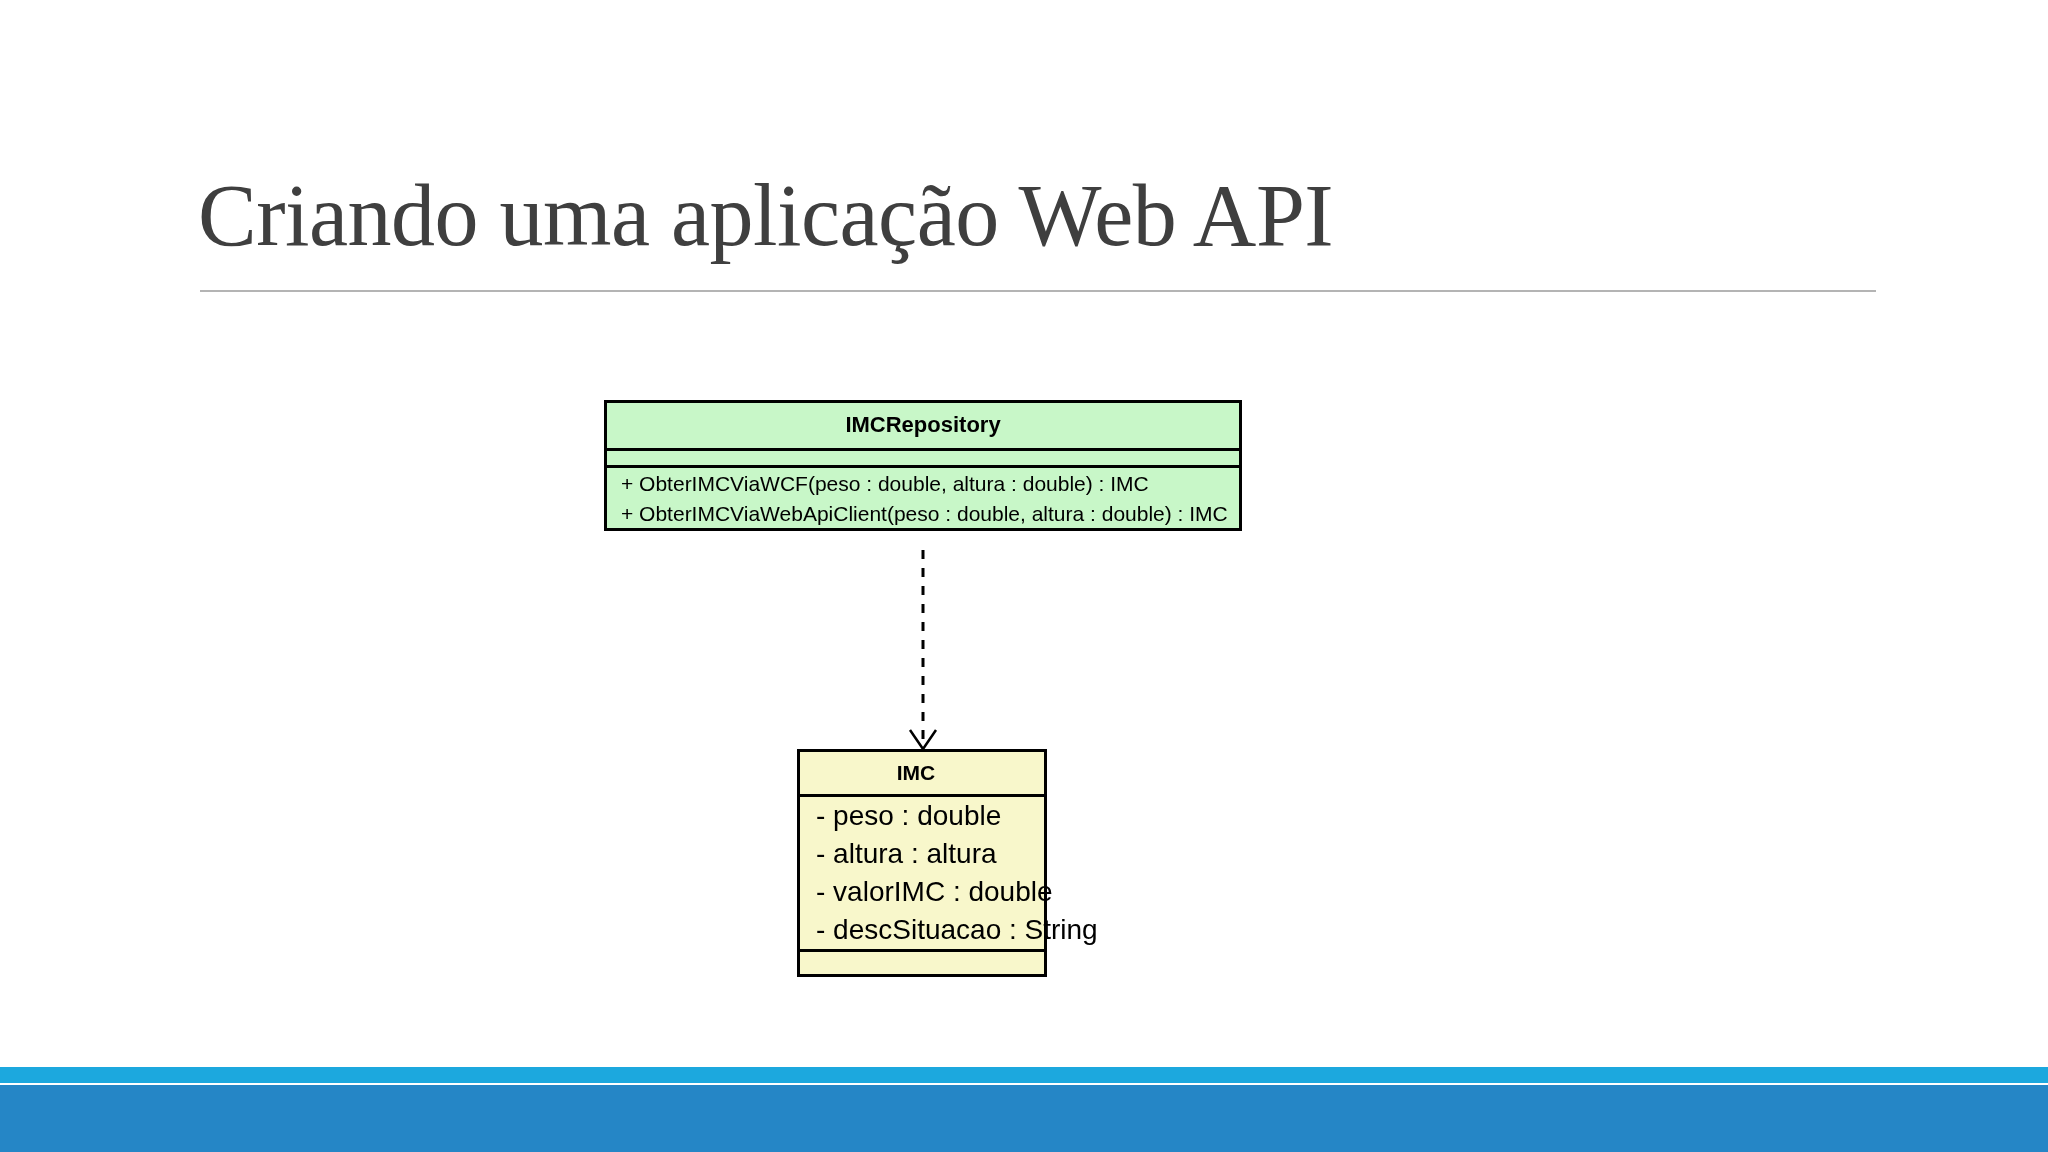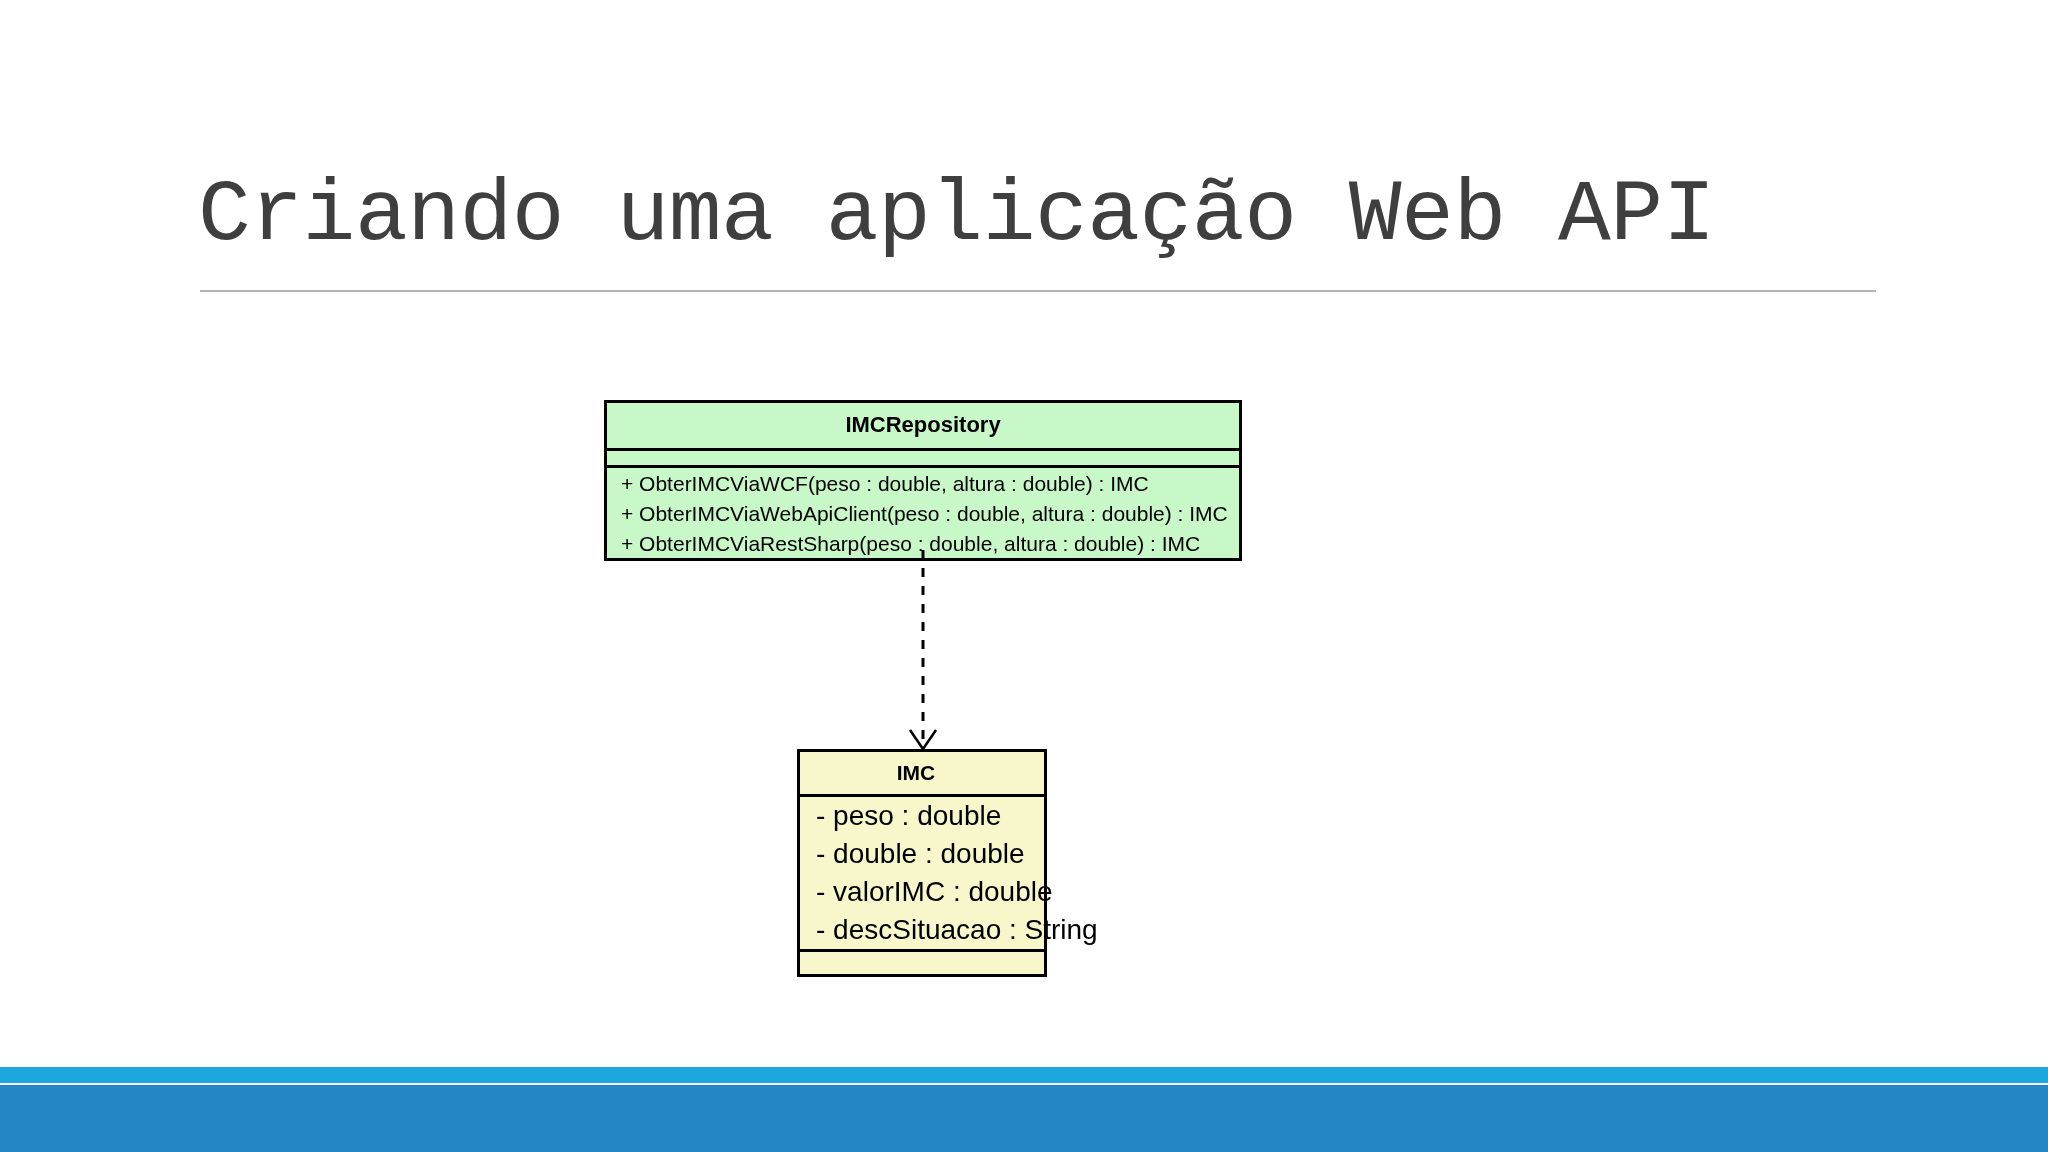--- a/index.html
+++ b/index.html
@@ -14,21 +14,21 @@
     overflow: hidden;
     font-family: "Liberation Sans", sans-serif;
   }
 
   
   #slide-title {
     position: absolute;
     left: 198px;
     top: 168px;
     width: 1700px;
-    font-family: Liberation Mono, monospace;
+    font-family: Liberation Serif, serif;
     font-size: 88px;
     font-weight: 300;
     letter-spacing: -0.5px;
     color: #3f3f3f;
     line-height: 1.08;
     white-space: nowrap;
   }
   #title-rule {
     position: absolute;
     left: 200px;
@@ -146,36 +146,33 @@
   <div class="uml-class" id="class-imcrepository">
     <div class="cls-name">IMCRepository</div>
     <div class="compartment empty-attrs"></div>
     <div class="compartment">
       <div class="op-row">
         <span class="member static-op">+ ObterIMCViaWCF(peso : double, altura : double) : IMC</span>
       </div>
       <div class="op-row">
         <span class="member static-op">+ ObterIMCViaWebApiClient(peso : double, altura : double) : IMC</span>
       </div>
-      <div class="op-row">
-        <span class="member static-op">+ ObterIMCViaRestSharp(peso : double, altura : double) : IMC</span>
-      </div>
     </div>
   </div>
 
   <svg id="dependency-arrow" viewBox="0 0 86 205">
     <line x1="43" y1="0" x2="43" y2="196" stroke="#000000" stroke-width="3" stroke-dasharray="9,9"></line>
     <polyline points="30,180 43,199 56,180" fill="none" stroke="#000000" stroke-width="2.5"></polyline>
   </svg>
 
   <div class="uml-class" id="class-imc">
     <div class="cls-name">IMC</div>
     <div class="compartment">
       <div class="member">- peso : double</div>
-      <div class="member">- double : double</div>
+      <div class="member">- altura : altura</div>
       <div class="member">- valorIMC : double</div>
       <div class="member">- descSituacao : String</div>
     </div>
     <div class="compartment empty-ops"></div>
   </div>
 
 </div>
 
 <div id="accent-bar-light"></div>
 <div id="accent-bar-dark"></div>

